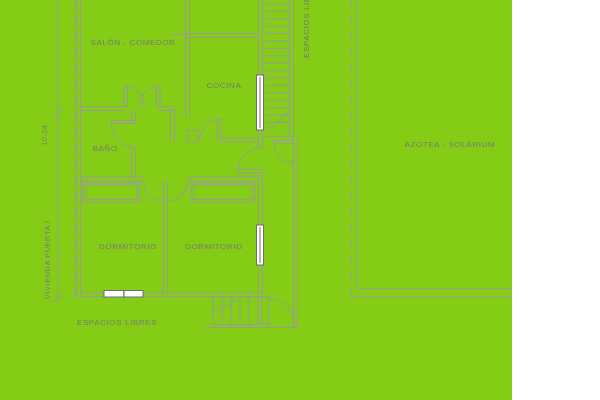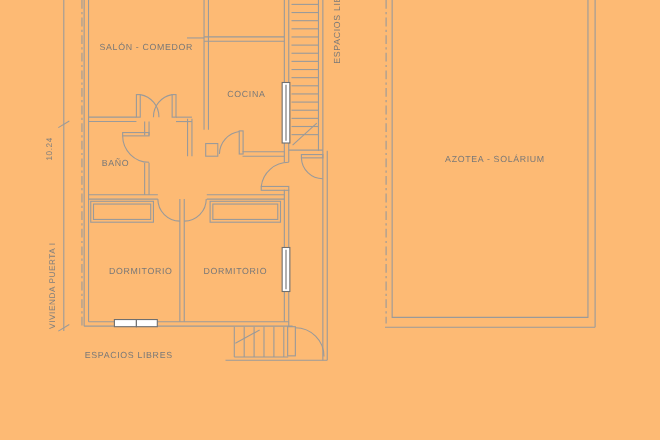--- a/index.html
+++ b/index.html
@@ -1,16 +1,16 @@
 <!DOCTYPE html>
 <html><head>
 <meta charset="utf-8">
 <style>
   html,body{margin:0;padding:0;background:#ffffff;}
-  .canvas{position:relative;width:600px;height:400px;background:#fdba74;overflow:hidden;
+  .canvas{position:relative;width:512px;height:400px;background:#84cc16;overflow:hidden;
           font-family:"Liberation Sans", sans-serif;}
   svg{display:block;}
   .plan-text{font-family:"Liberation Sans", sans-serif;font-size:8px;letter-spacing:0.6px;
              fill:#787878;}
   .plan-text-sm{font-family:"Liberation Sans", sans-serif;font-size:7.5px;letter-spacing:0.5px;
              fill:#7e7e7e;}
 </style>
 </head>
 <body>
 

